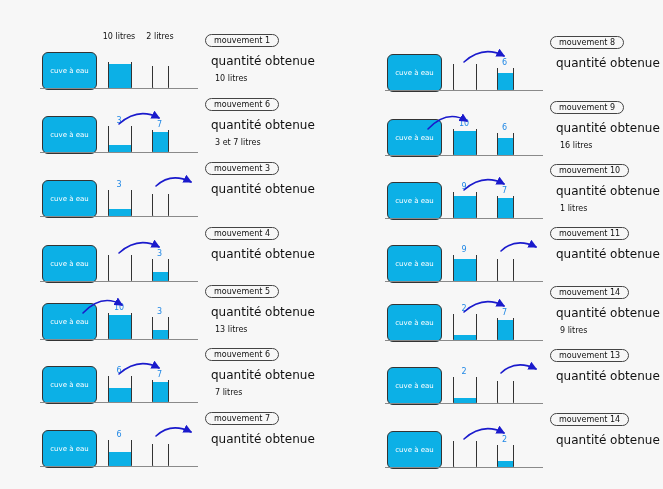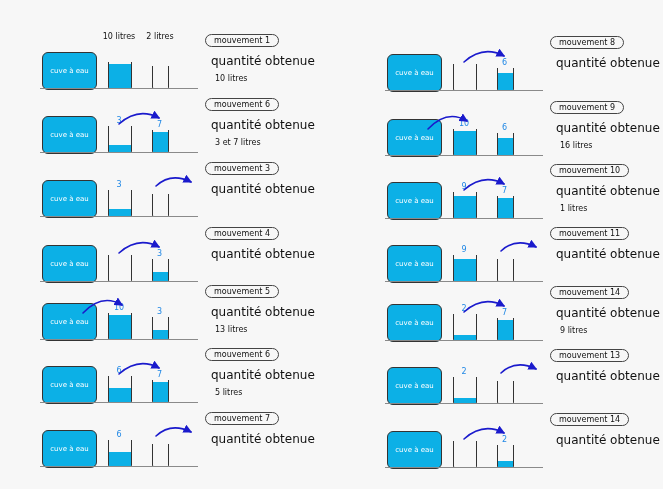--- a/index.html
+++ b/index.html
@@ -174,21 +174,21 @@
       <div class="num" style="left: 112px; width: 15px; top: 26px;">7</div>
       <div class="arrow" style="left: 76px; top: 12px;">
         <svg width="48" height="24" viewBox="0 0 48 24">
           <path class="apath" d="M3,18 Q22,1 43,12" marker-end="url(#ah)"></path>
         </svg>
       </div>
       <div class="ground"></div>
       <div class="info">
         <span class="chip">mouvement 6</span>
         <div class="caption">quantité obtenue</div>
-        <div class="result">5 litres</div>
+        <div class="result">7 litres</div>
       </div>
     </div>
     <div class="row" style="left: 40px; top: 408px;">
 
       <div class="tank">
         <span>cuve à eau</span>
       </div>
       <div class="jug" style="left: 68px; width: 22px; height: 26px; top: 32px;">
         <div class="water" style="height: 14px;"></div>
       </div>

